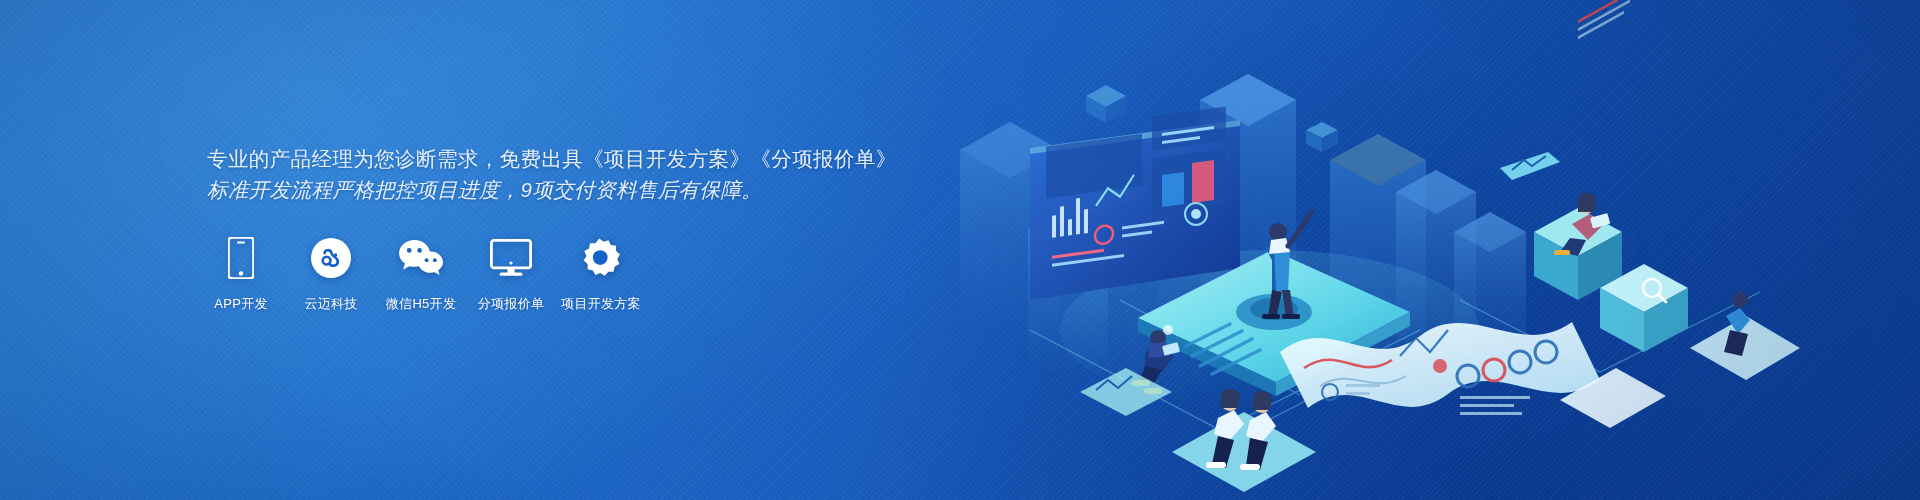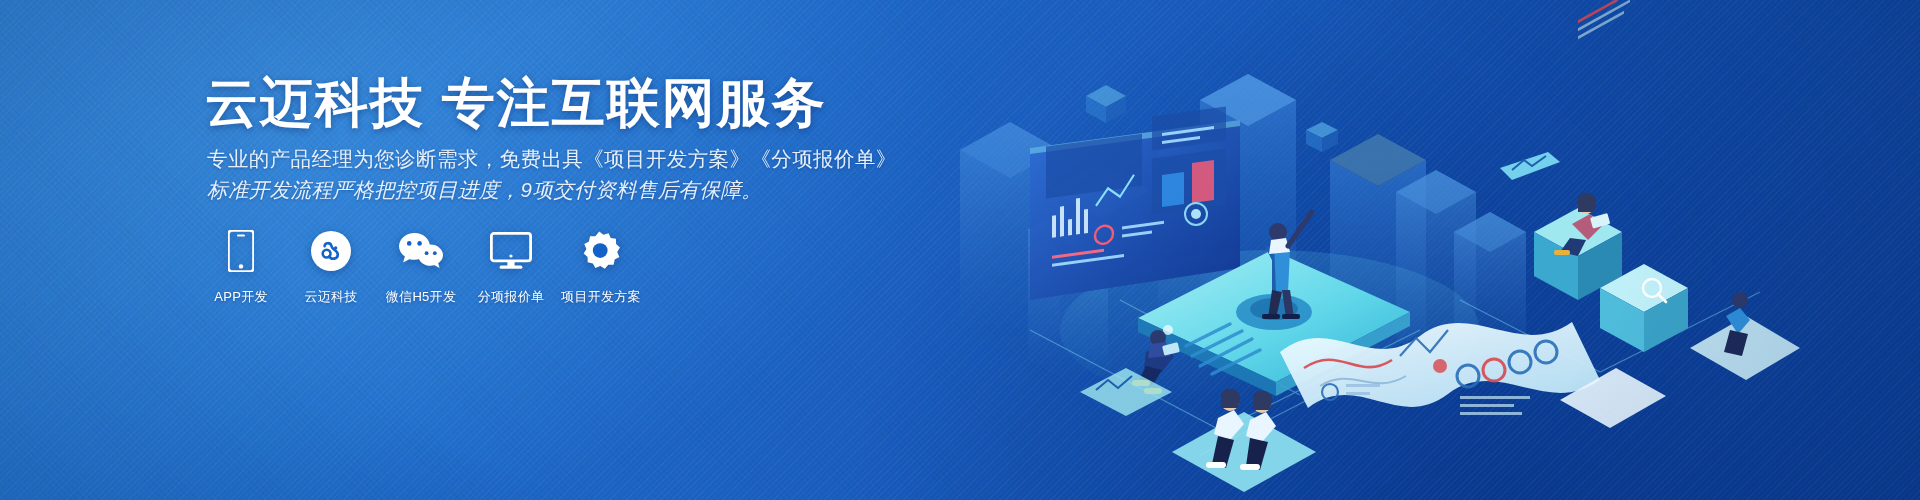--- a/index.html
+++ b/index.html
@@ -56,21 +56,21 @@
     font-size:20.5px; color:#e6f0fb; letter-spacing:.4px;
     white-space:nowrap; font-weight:400;
     text-shadow:0 1px 3px rgba(4,36,96,.35);
     text-align:center;
   }
   .sub.l1{ top:145px; }
   .sub.l2{ top:176px;font-style:italic; }
 
   
   .icons{
-    position:absolute; top:226px; left:0;
+    position:absolute; top:233px; left:0;
     display:flex; align-items:center;
   }
   .icon-item{
     width:72px;
     display:flex; flex-direction:column; align-items:center;
     margin-right:18px;
   }
   .icon-box{
     width:46px; height:50px;
     display:flex; align-items:center; justify-content:center;
@@ -343,21 +343,20 @@
         <polygon points="406,130 422,138 422,152 406,144" fill="#2f7fd0"></polygon>
         <polygon points="422,138 438,130 438,144 422,152" fill="#2467bc"></polygon>
       </g>
     </svg>
   </div>
 
   <div class="vig"></div>
 
   <div class="content">
 
-    <h1 class="title">云迈科技 专注互联网服务</h1>
 
     <p class="sub l1">专业的产品经理为您诊断需求，免费出具《项目开发方案》《分项报价单》</p>
     <p class="sub l2">标准开发流程严格把控项目进度，9项交付资料售后有保障。</p>
 
     <div class="icons">
 
       <div class="icon-item">
         <span class="icon-box">
           <svg width="26" height="42" viewBox="0 0 26 42" fill="#ffffff" xmlns="http://www.w3.org/2000/svg">
             <rect x="0.5" y="0.5" width="25" height="41" rx="3.5" ry="3.5" fill="none" stroke="#ffffff" stroke-width="2.6"></rect>

